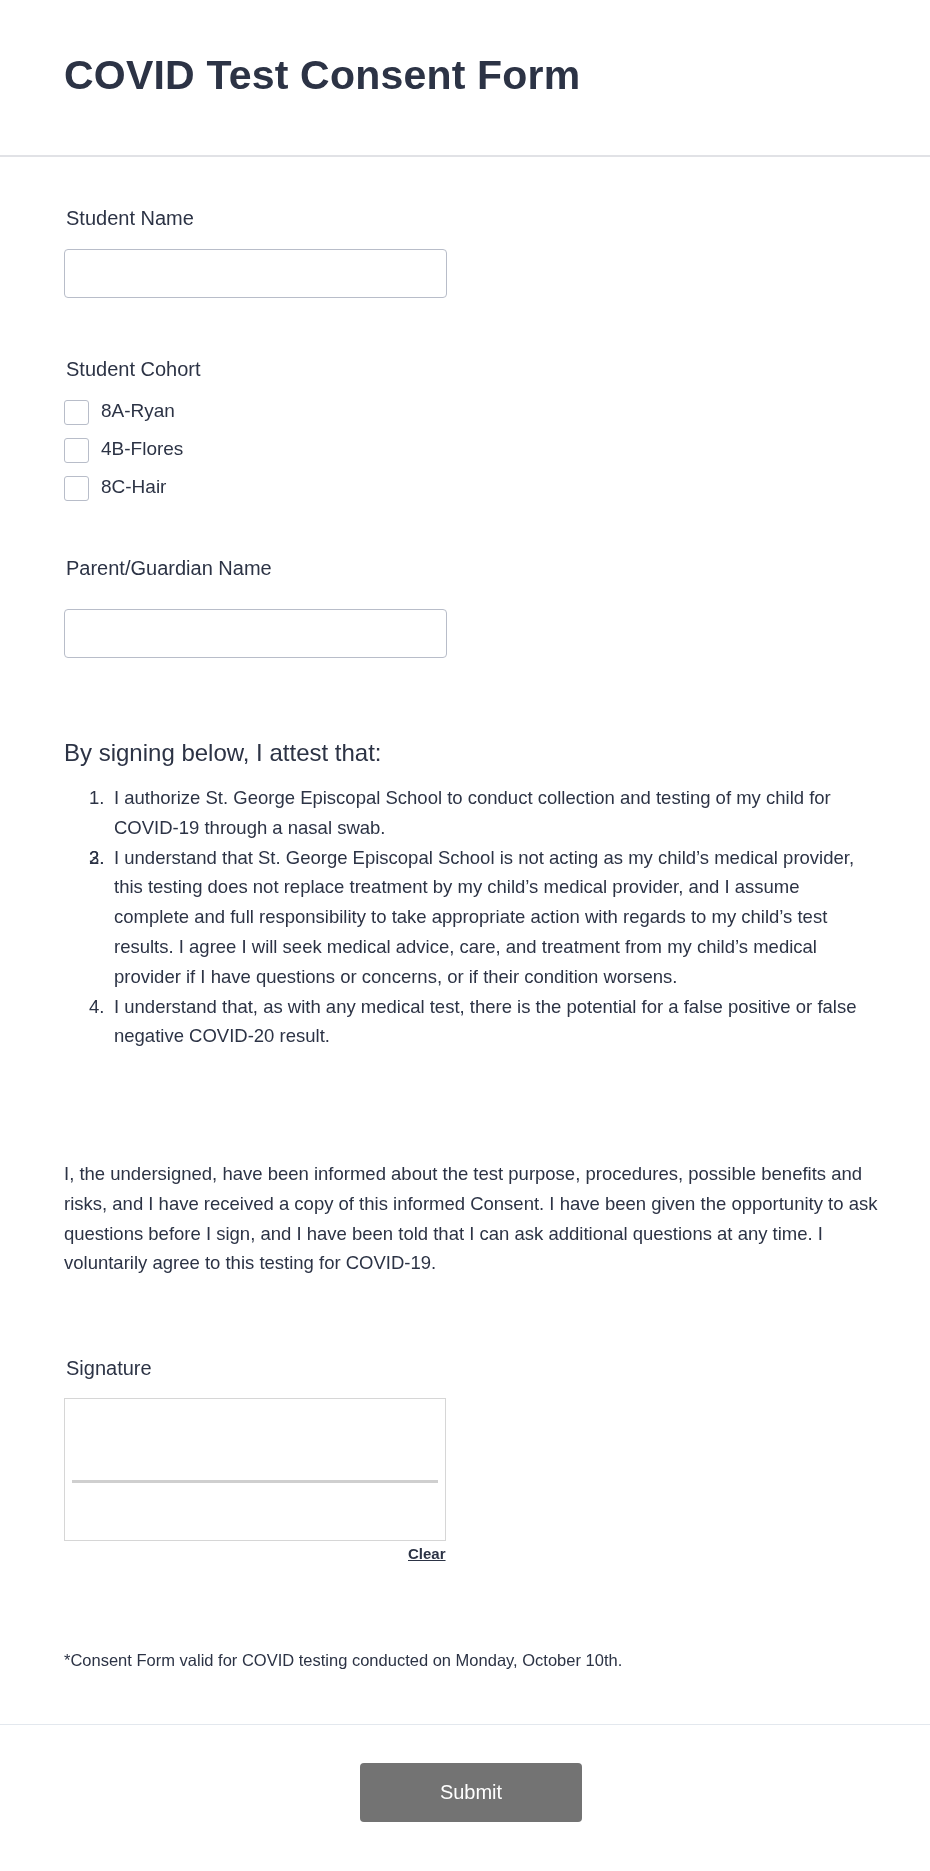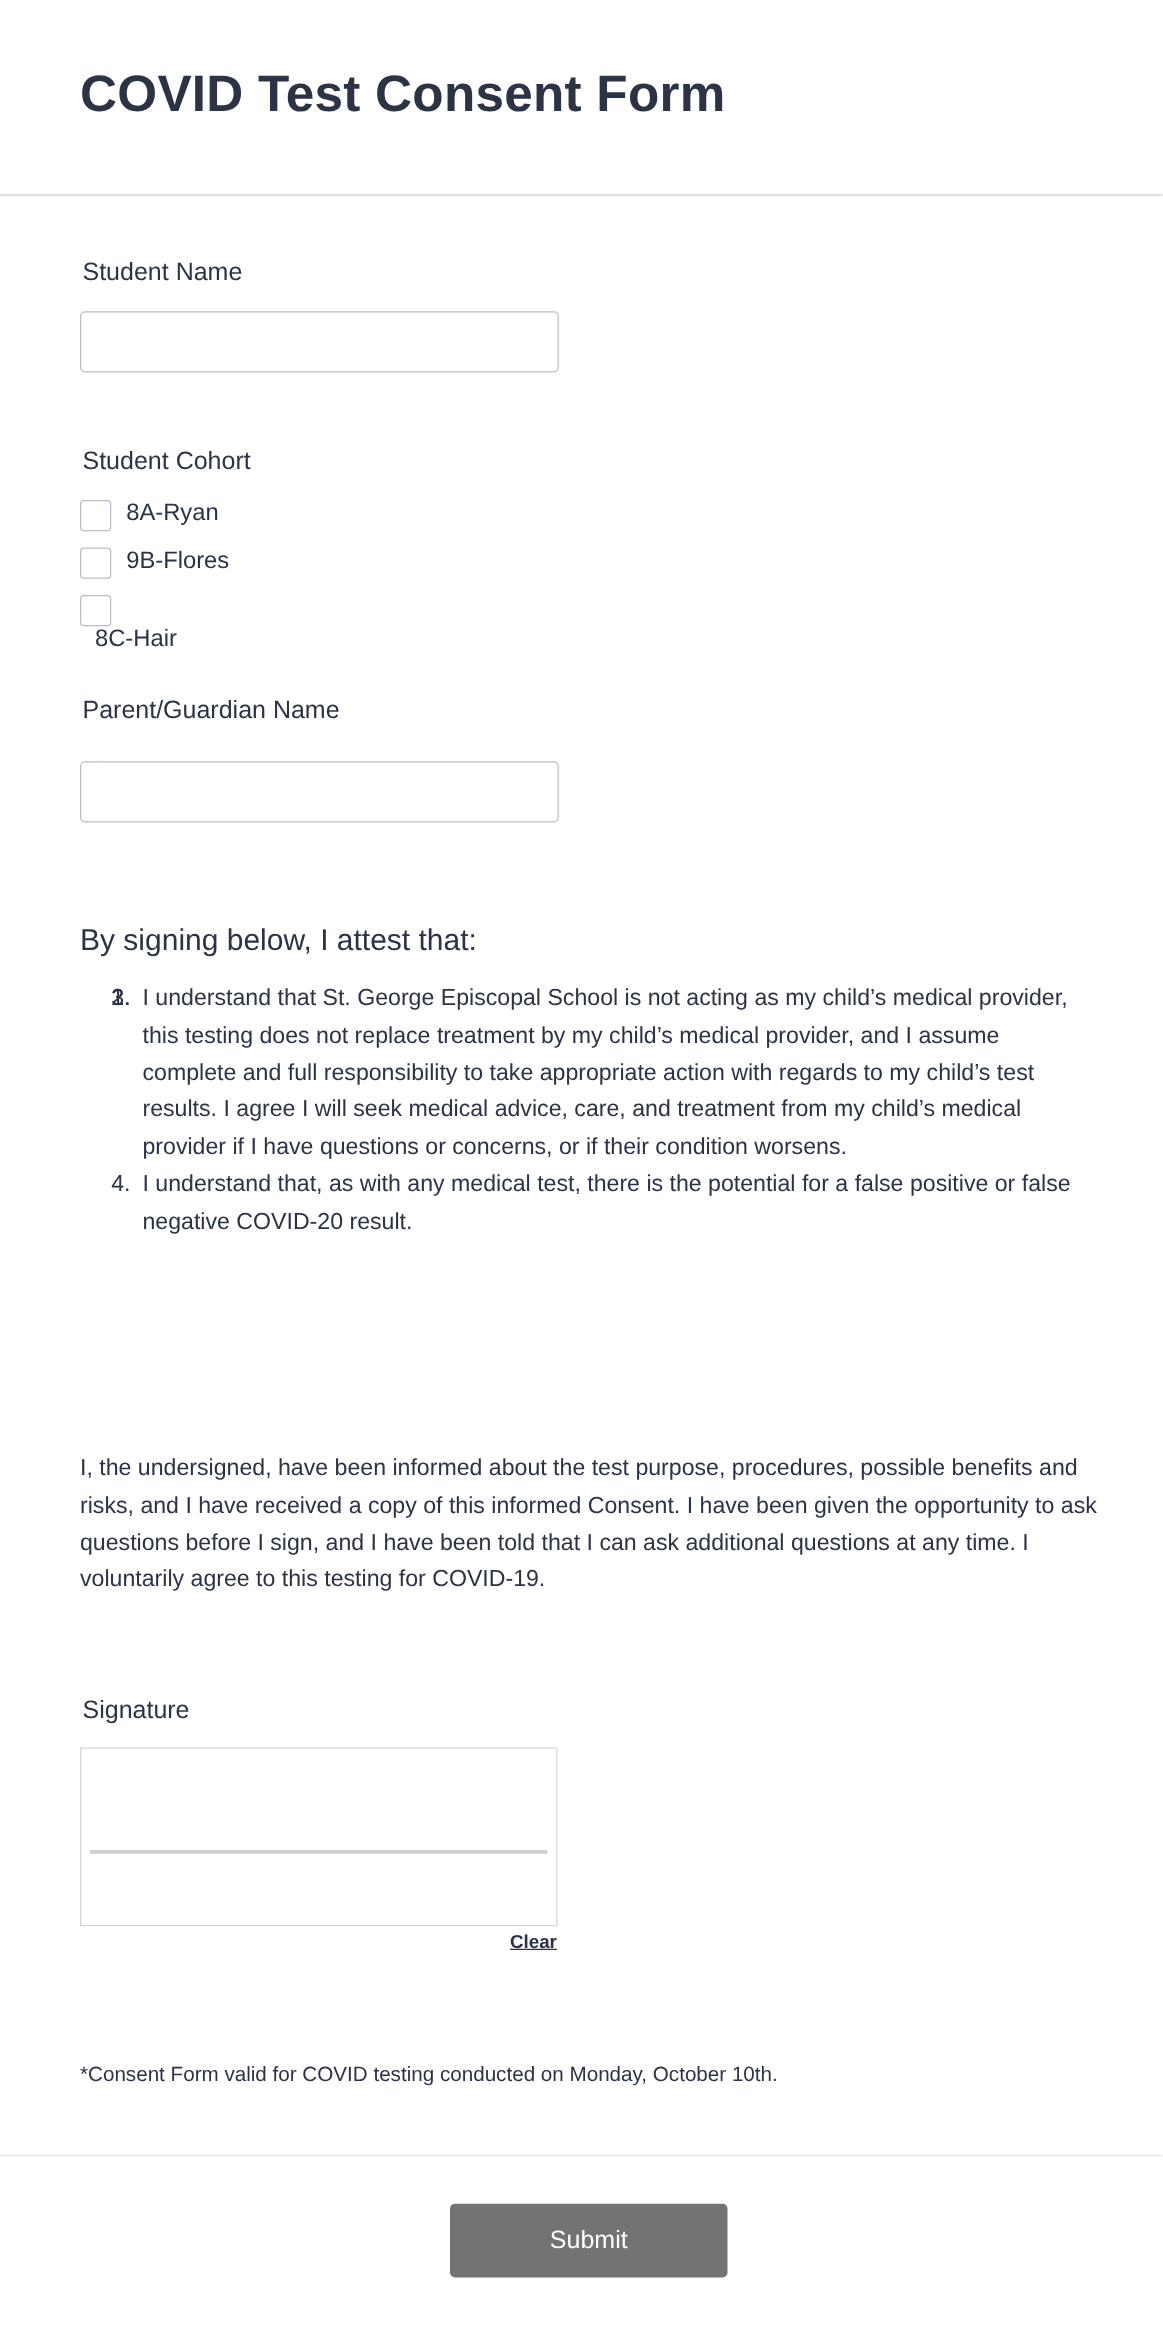--- a/index.html
+++ b/index.html
@@ -41,33 +41,33 @@
 <label class="label" style="top:207px;">Student Name</label>
 <input class="text-input" type="text" style="top: 249px;" value="">
 
 <label class="label" style="top:358px;">Student Cohort</label>
 <div class="cb-row" style="top:400px;">
   <span class="cb-box"></span>
   <span class="cb-label">8A-Ryan</span>
 </div>
 <div class="cb-row" style="top:438px;">
   <span class="cb-box"></span>
-  <span class="cb-label">9B-Flores</span>
+  <span class="cb-label">4B-Flores</span>
 </div>
-<div class="cb-row" style="top:476px;flex-direction:column;">
+<div class="cb-row" style="top:476px;">
   <span class="cb-box"></span>
   <span class="cb-label">8C-Hair</span>
 </div>
 
 <label class="label" style="top:557px;">Parent/Guardian Name</label>
 <input class="text-input" type="text" style="top: 609px;" value="">
 
 <p class="intro">By signing below, I attest that:</p>
 <ol class="attest-list">
-  <li><span class="num">1.</span></li>
+  <li><span class="num">1.</span><span>I authorize St. George Episcopal School to conduct collection and testing of my child for COVID-19 through a nasal swab.</span></li>
   <li><span class="num">2.</span></li>
   <li><span class="num">3.</span><span>I understand that St. George Episcopal School is not acting as my child’s medical provider, this testing does not replace treatment by my child’s medical provider, and I assume complete and full responsibility to take appropriate action with regards to my child’s test results. I agree I will seek medical advice, care, and treatment from my child’s medical provider if I have questions or concerns, or if their condition worsens.</span></li>
   <li><span class="num">4.</span><span>I understand that, as with any medical test, there is the potential for a false positive or false negative COVID-20 result.</span></li>
 </ol>
 <p class="closing">I, the undersigned, have been informed about the test purpose, procedures, possible benefits and risks, and I have received a copy of this informed Consent. I have been given the opportunity to ask questions before I sign, and I have been told that I can ask additional questions at any time. I voluntarily agree to this testing for COVID-19.</p>
 
 <label class="label" style="top:1357px;">Signature</label>
 <div class="sig-box">
   <div class="sig-line"></div>
 </div>

